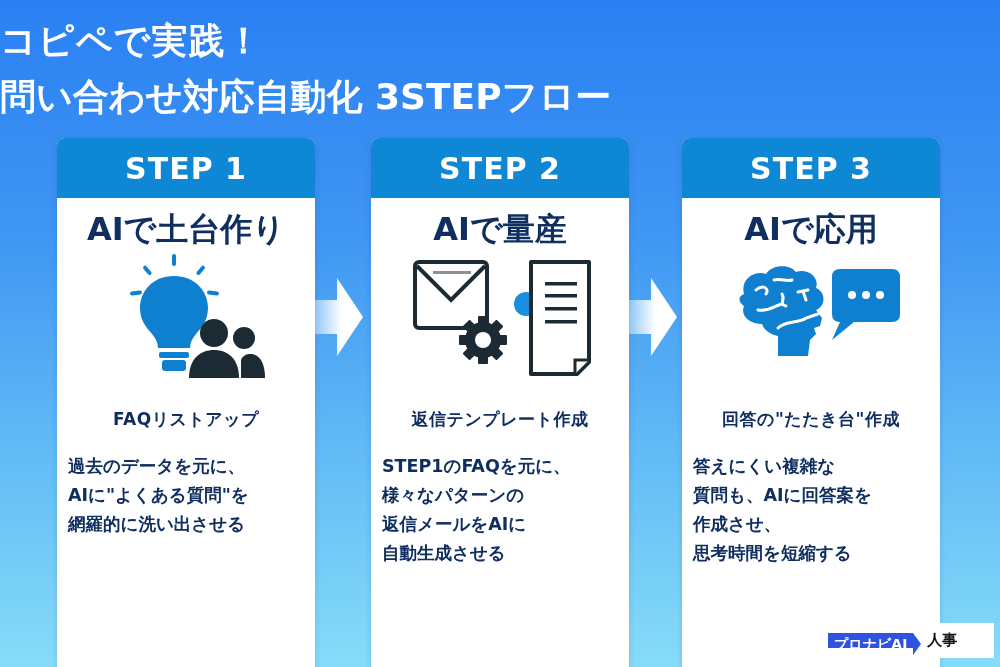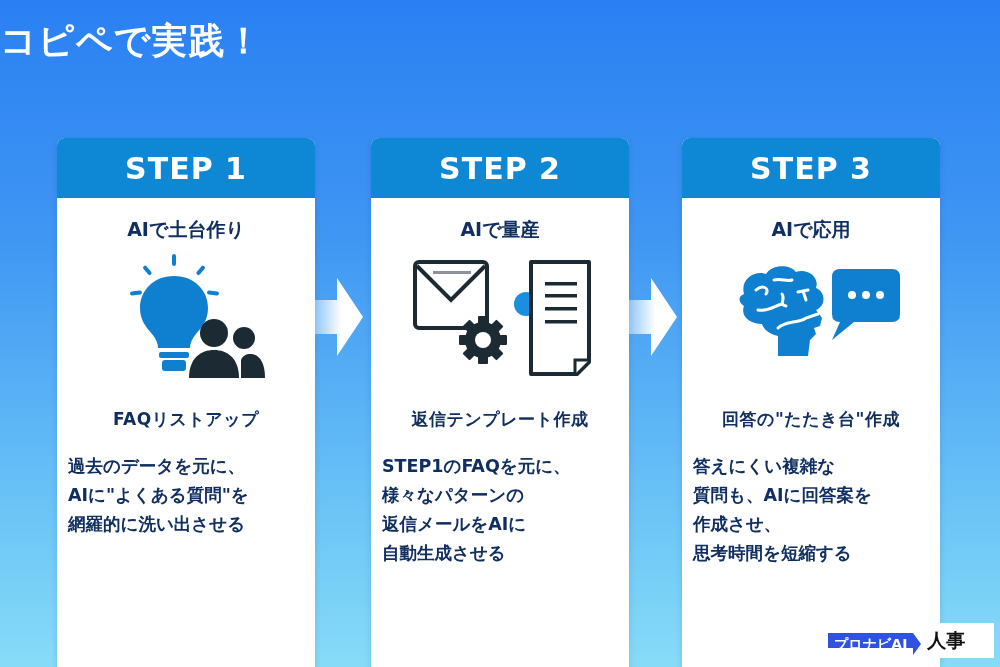--- a/index.html
+++ b/index.html
@@ -23,21 +23,21 @@
   }
   .card.c1 { left: 57px; }
   .card.c2 { left: 371px; }
   .card.c3 { left: 682px; }
   .card-header {
     height: 60px; background: #0e87d4; color: #fff;
     font-weight: bold; font-size: 30px; text-align: center; line-height: 62px;
     letter-spacing: 1px;
   }
   .card-heading {
-    text-align: center; color: #102f60; font-weight: bold; font-size: 19px;
+    text-align: center; color: #102f60; font-weight: bold; font-size: 32px;
     margin-top: 14px; height: 34px; line-height: 34px;
   }
   .icon-wrap {
     position: relative; height: 130px; margin-top: 8px;
   }
   .icon-wrap svg { position: absolute; left: 0; top: 0; }
   .card-sub {
     text-align: center; color: #102f60; font-weight: bold; font-size: 17px;
     margin-top: 22px; height: 26px; line-height: 26px; letter-spacing: 0.5px;
   }
@@ -58,28 +58,29 @@
   .brand-tag {
     position: relative; background: #2f52e0; color: #fff; font-weight: bold;
     font-size: 14px; height: 15px; line-height: 22px; padding: 0 6px 0 6px;
   }
   .brand-tag::after {
     content: ""; position: absolute; right: -8px; top: 0;
     border-top: 11px solid transparent; border-bottom: 11px solid transparent;
     border-left: 8px solid #2f52e0;
   }
   .brand-text {
-    margin-left: 14px; color: #111; font-weight: bold; font-size: 19px;
+    margin-left: 14px; color: #111; font-weight: bold; font-size: 15px;
   }
 </style>
 </head>
 <body>
 
 <div class="title">
   <span class="l1">コピペで実践！</span>
+  <span class="l2">問い合わせ対応自動化 3STEPフロー</span>
 </div>
 
 <div class="card c1">
   <div class="card-header">STEP 1</div>
   <div class="card-heading">AIで土台作り</div>
   <div class="icon-wrap">
     <svg width="258" height="130" viewBox="0 0 258 130">
       <g fill="#0f7fd0">
 
         <rect x="115" y="0" width="4" height="12" rx="2"></rect>

